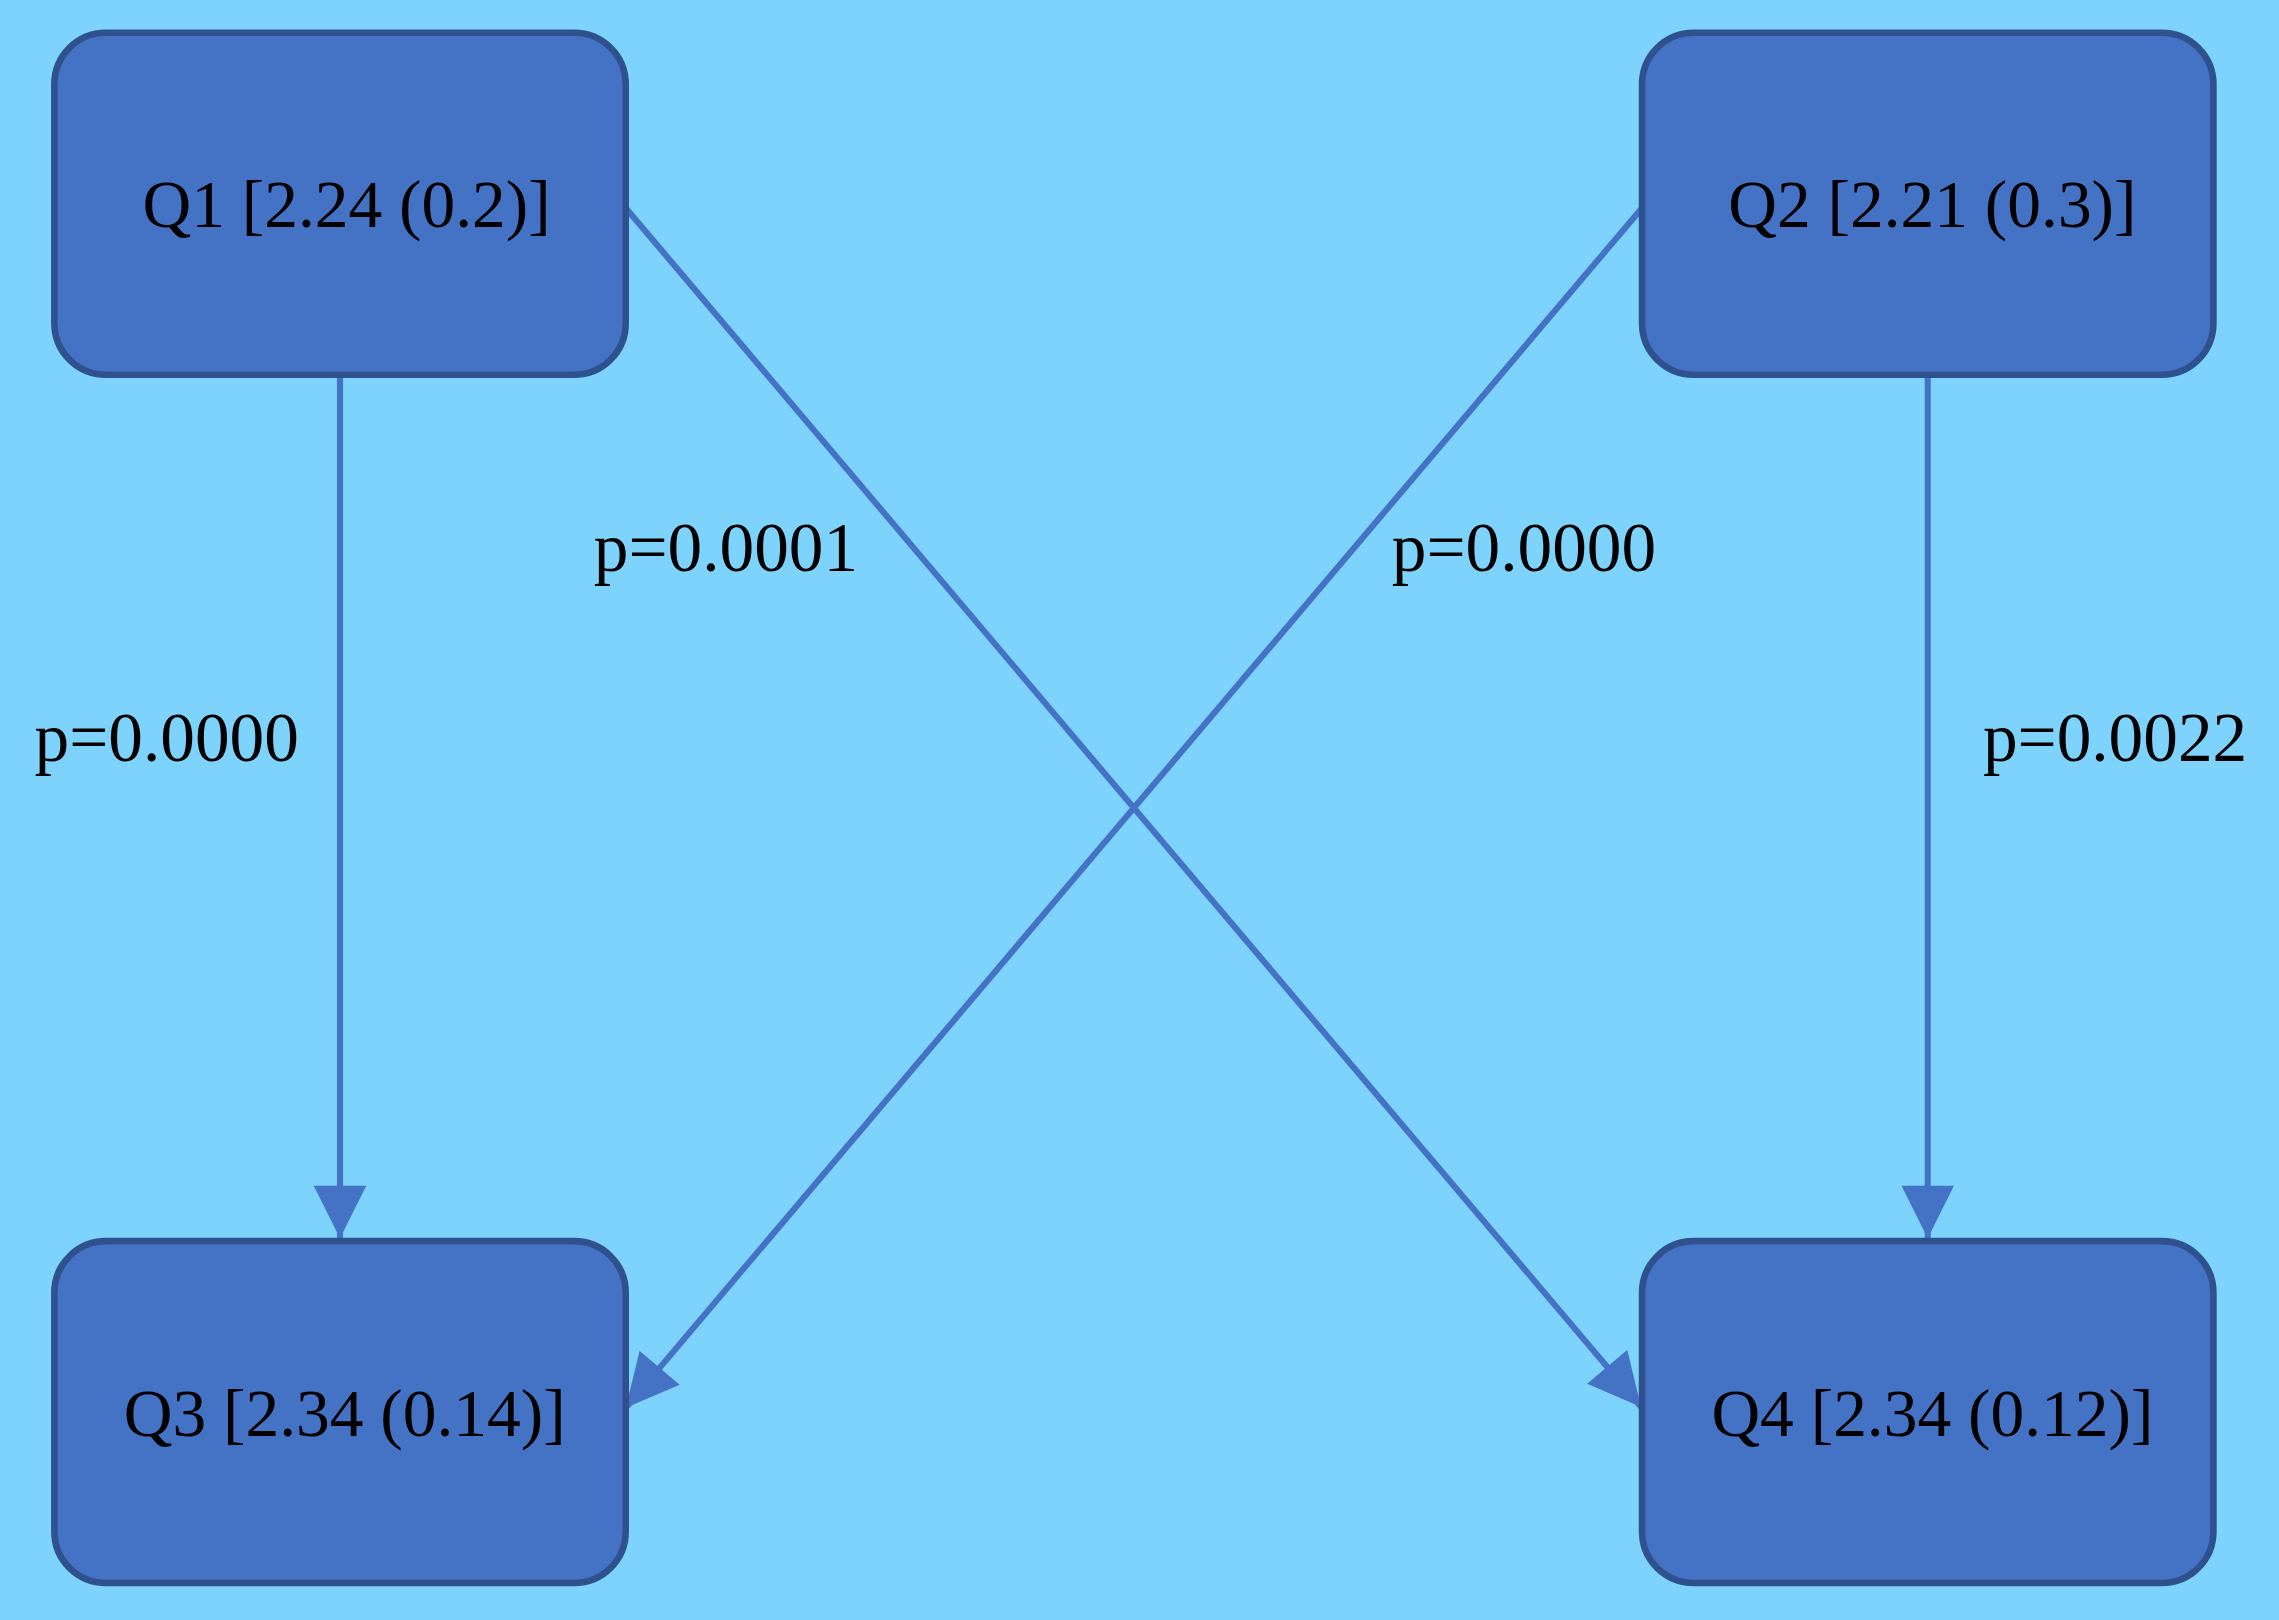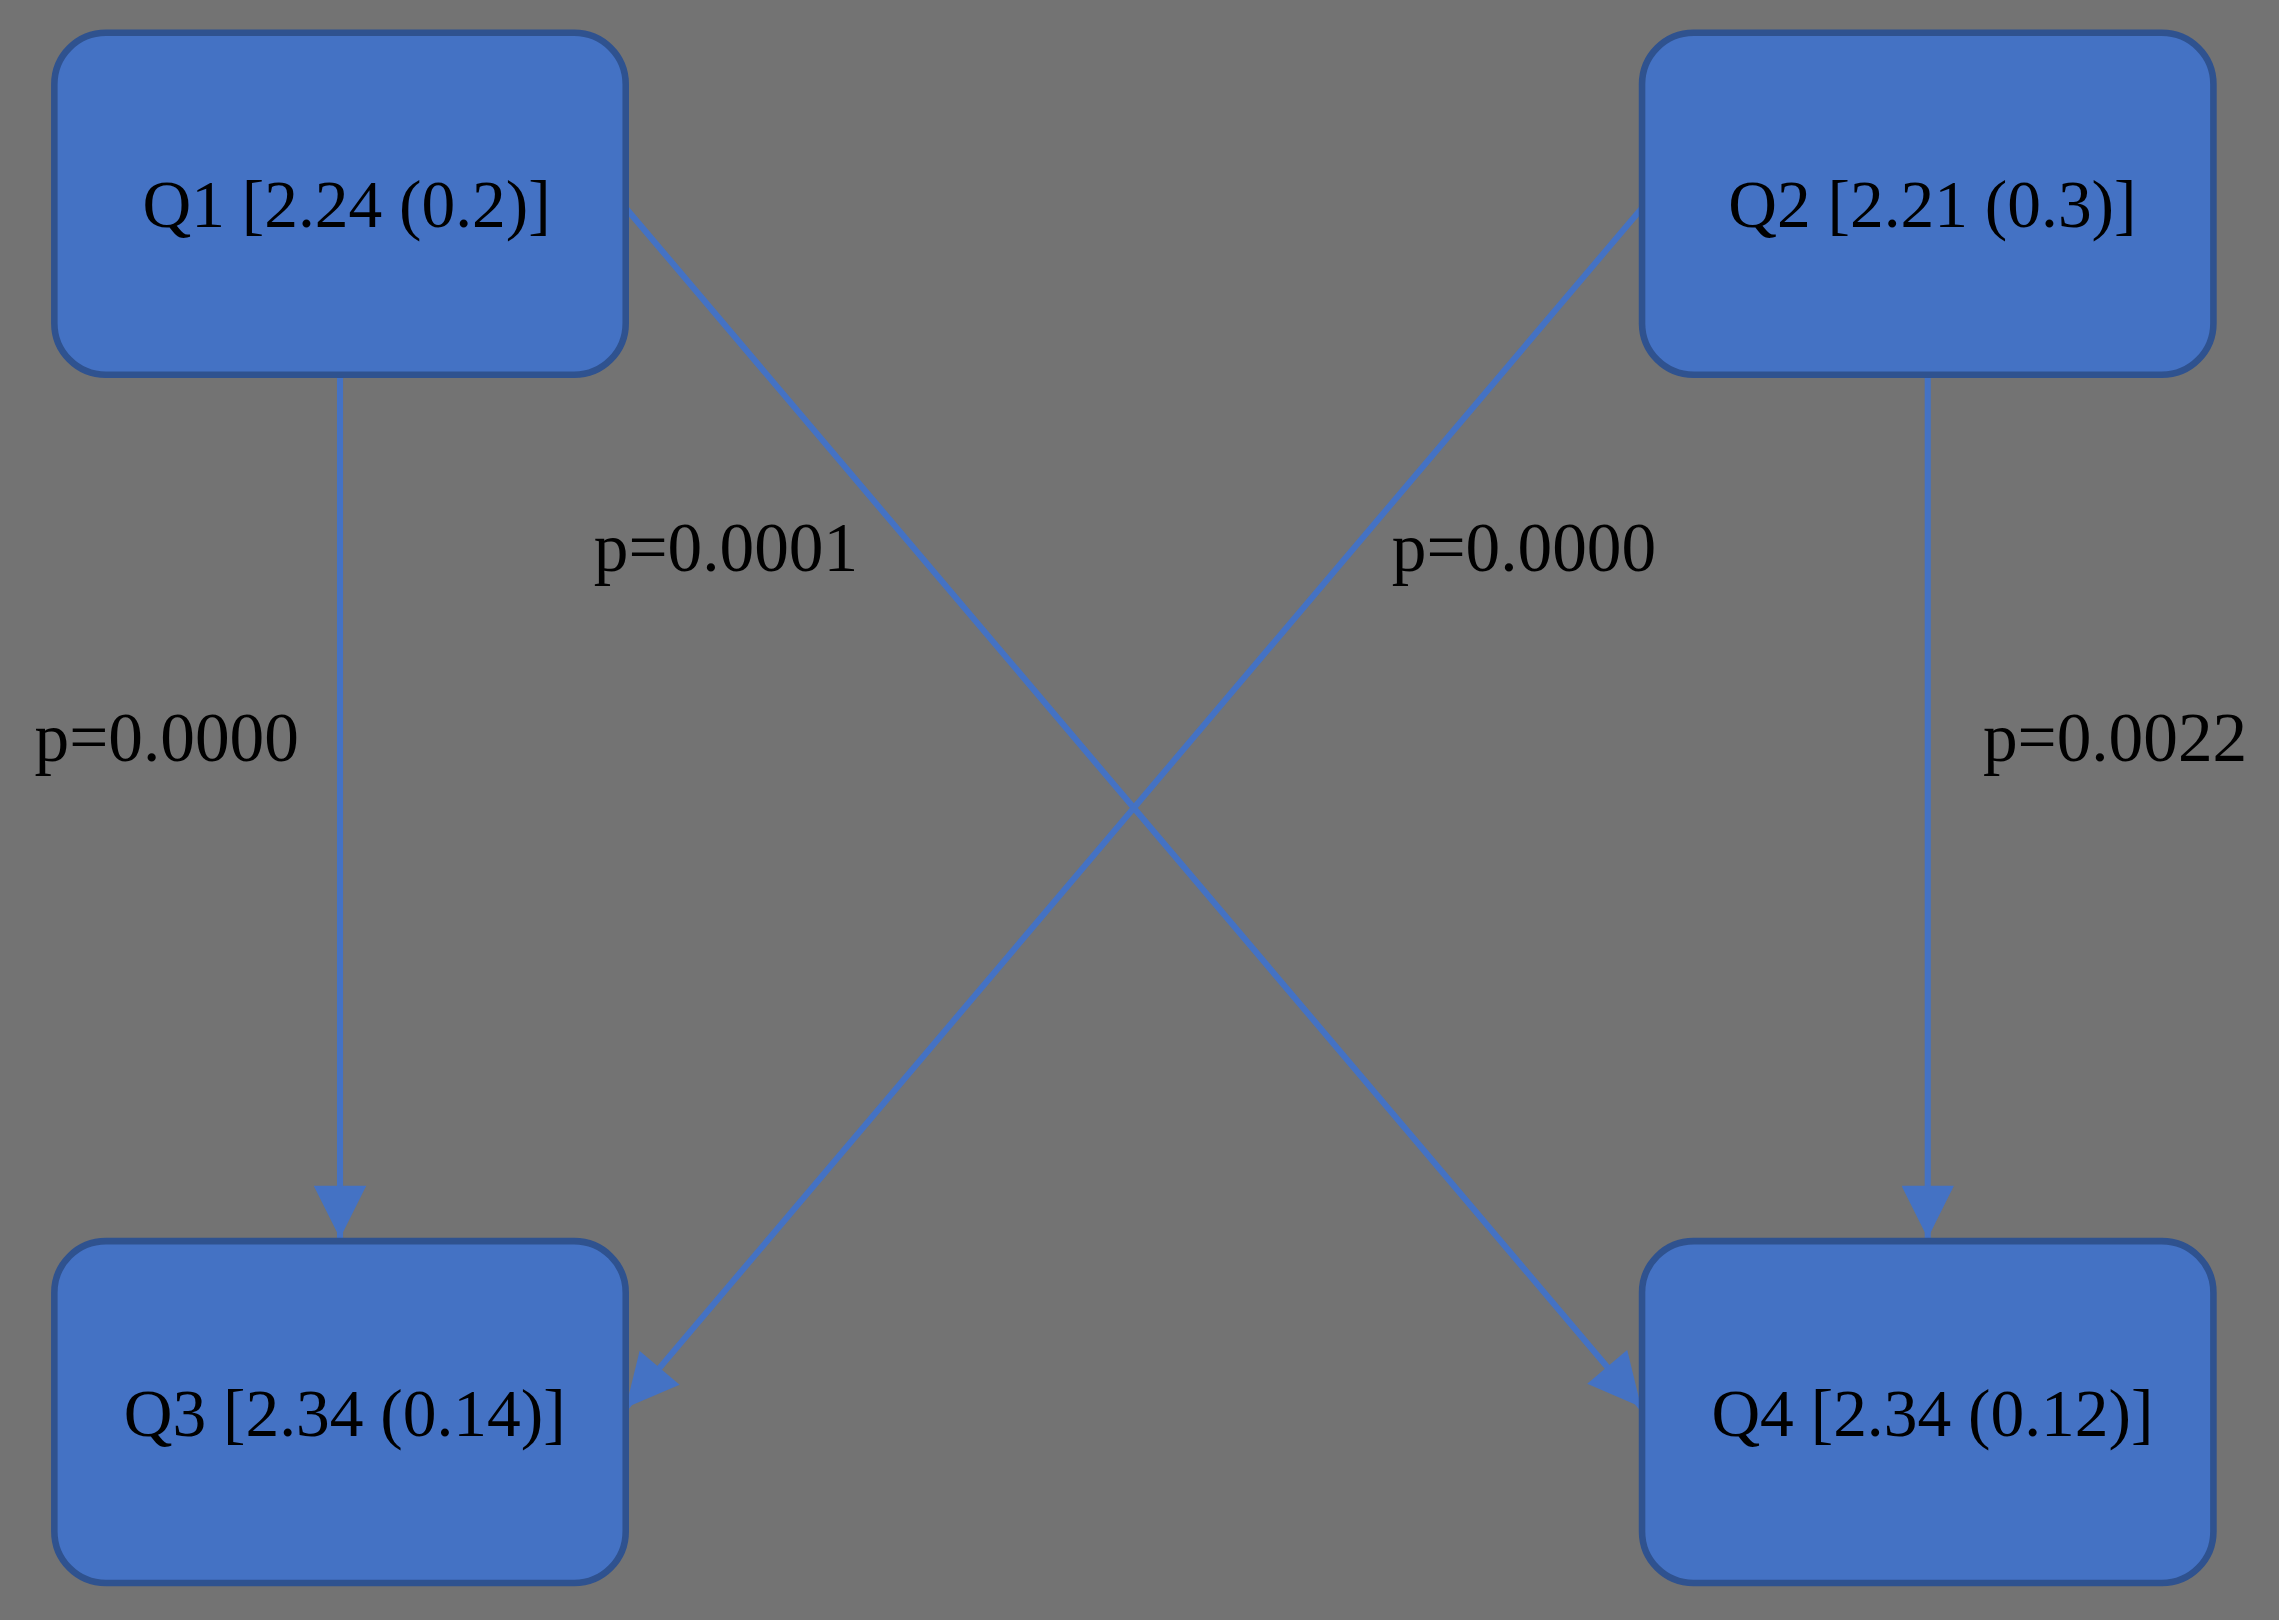--- a/index.html
+++ b/index.html
@@ -6,21 +6,21 @@
     margin: 0;
     padding: 0;
     background: #FFFFFF;
     width: 100%;
     height: 100%;
   }
   .diagram-wrap {
     width: 2280px;
     height: 1621px;
     max-width: 100%;
-    background: #737373;
+    background: #7dd3fc;
     text-align: center;
   }
   svg { display: block; width: 100%; height: auto; }
   .node-rect {
     stroke-width: 7;
   }
   .edge {
     stroke-width: 6.5;
     fill: none;
   }

